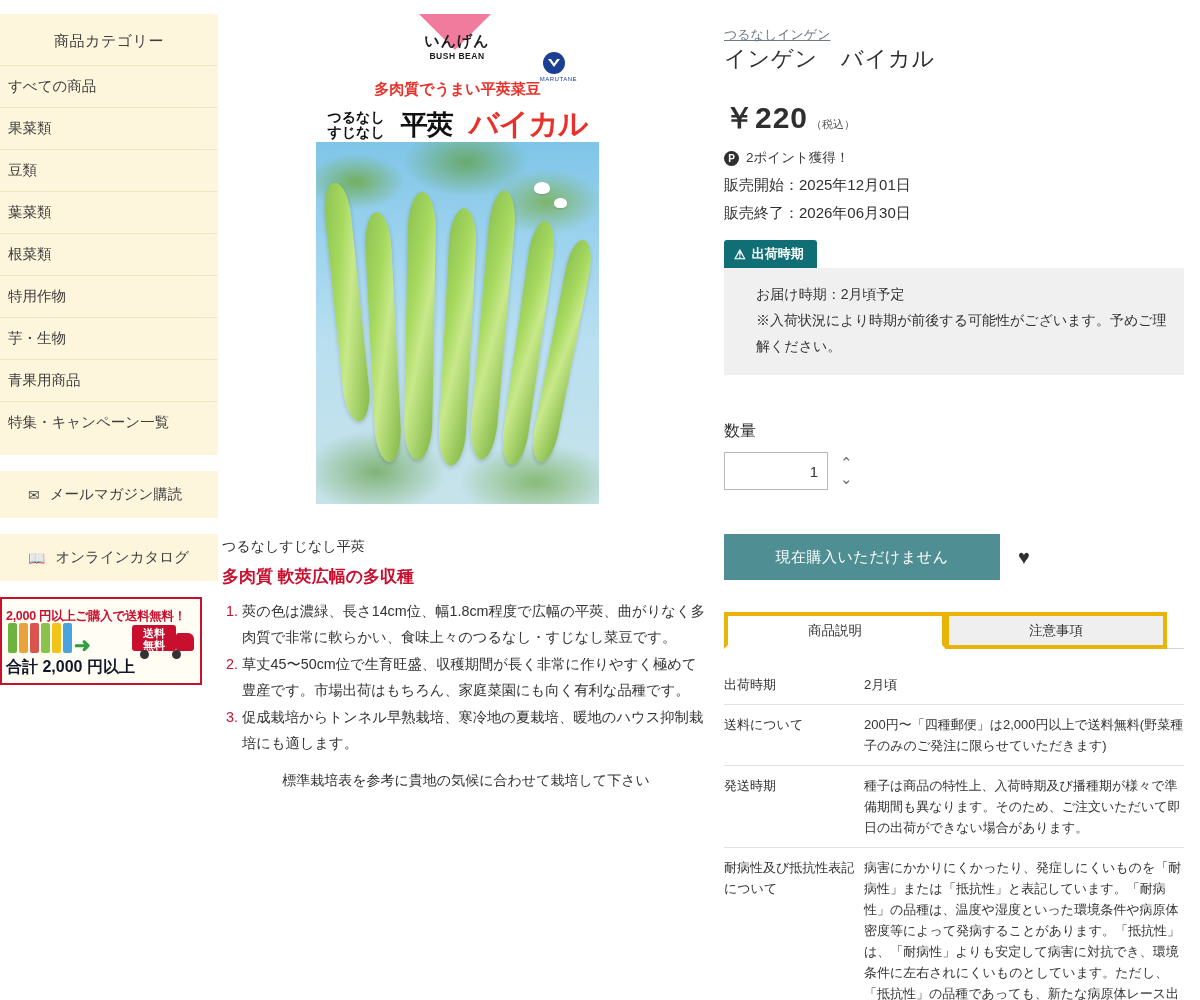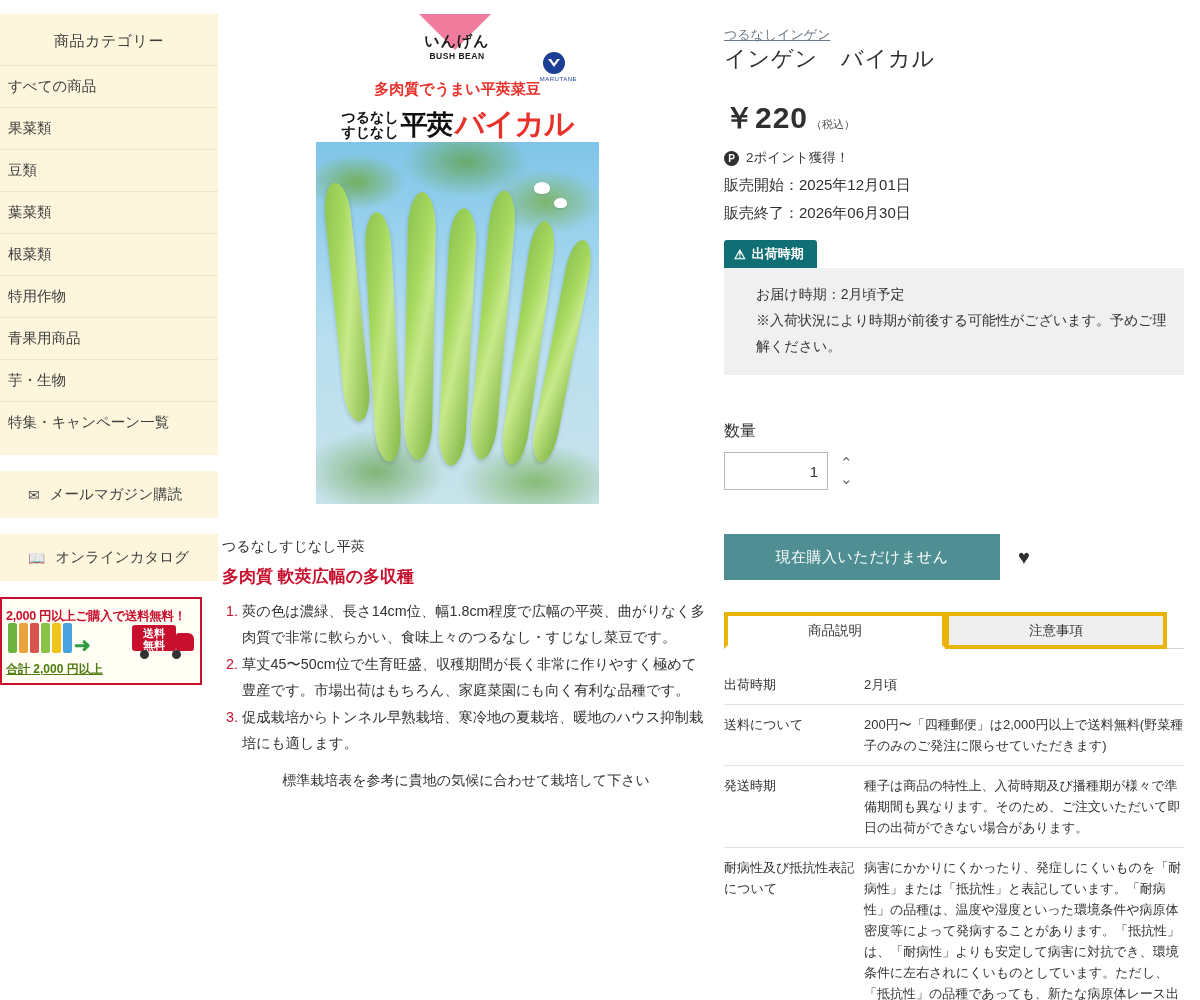--- a/index.html
+++ b/index.html
@@ -68,24 +68,23 @@
   .fs-top {
     font-size: 12.5px;
     font-weight: bold;
     color: #c8102e;
     padding: 9px 2px 0 4px;
     letter-spacing: -0.3px;
   }
   .fs-bottom {
     position: absolute;
     left: 4px; bottom: 5px;
-    font-size: 12px;
+    font-size: 16px;
     font-weight: bold;
-    color: #4d7c0f;
-    text-decoration: underline;
+    color: #0f172a;
   }
   .fs-seeds {
     position: absolute;
     left: 6px; top: 24px;
     display: flex; gap: 2px;
   }
   .fs-seeds i {
     display: block; width: 9px; height: 30px;
     border-radius: 2px;
   }
@@ -165,21 +164,21 @@
   }
   .pkg-sub {
     position: absolute; left: 0; top: 66px; width: 283px;
     text-align: center;
     font-size: 15px; font-weight: bold; color: #e8312a;
   }
   .pkg-title {
     position: absolute; left: 0; top: 90px; width: 283px;
     text-align: center;
     display: flex; align-items: center; justify-content: center;
-    gap: 2px;
+    gap: 16px;
   }
   .pkg-title .small {
     font-size: 14px; font-weight: bold; line-height: 15px; color: #111;
     text-align: left;
   }
   .pkg-title .big { font-size: 27px; font-weight: bold; color: #111; letter-spacing: -1px;}
   .pkg-title .red { font-size: 30px; font-weight: bold; color: #e8312a; letter-spacing: -1px;}
   .pkg-photo {
     position: absolute; left: 0; top: 128px;
     width: 283px; height: 362px;
@@ -348,22 +347,22 @@
 
   <div class="sidebar">
     <div class="cat-box">
       <div class="cat-title">商品カテゴリー</div>
       <div class="cat-item">すべての商品</div>
       <div class="cat-item">果菜類</div>
       <div class="cat-item">豆類</div>
       <div class="cat-item">葉菜類</div>
       <div class="cat-item">根菜類</div>
       <div class="cat-item">特用作物</div>
+      <div class="cat-item">芋・生物</div>
       <div class="cat-item">青果用商品</div>
-      <div class="cat-item">芋・生物</div>
       <div class="cat-item">特集・キャンペーン一覧</div>
     </div>
 
     <div class="side-btn">
       <span class="ic">✉</span>
       <span>メールマガジン購読</span>
     </div>
     <div class="side-btn">
       <span class="ic">📖</span>
       <span>オンラインカタログ</span>

